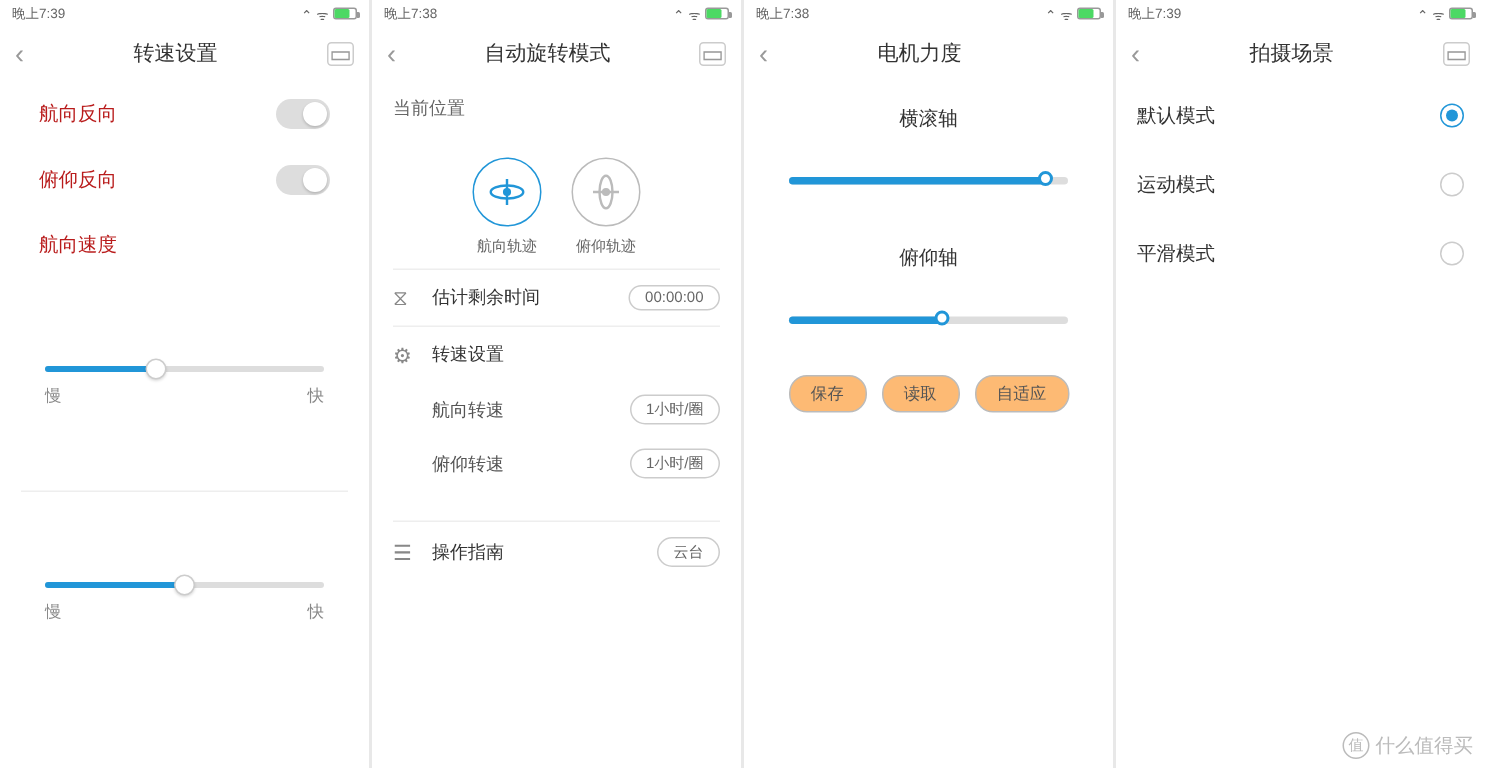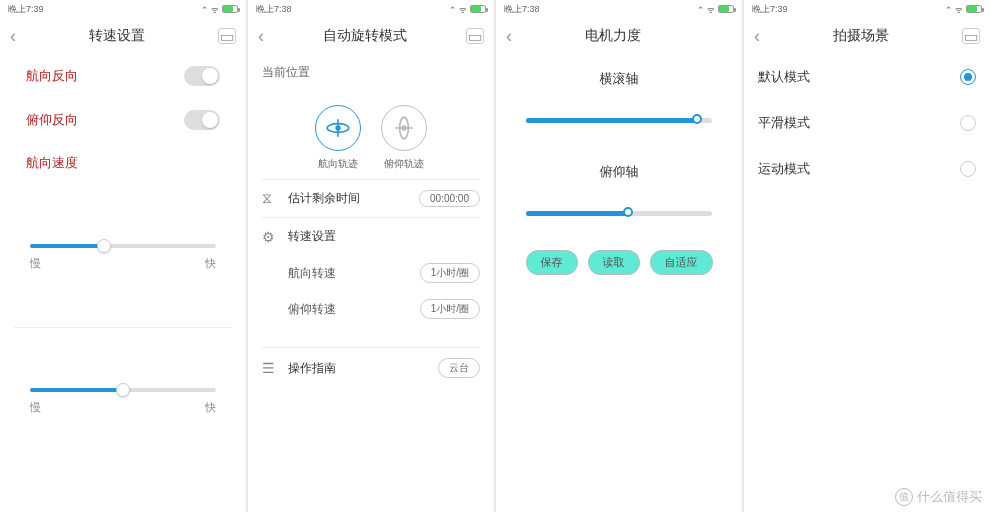--- a/index.html
+++ b/index.html
@@ -26,21 +26,21 @@
 .sliderthumb{width:14px;height:14px;background:#fff;border:1px solid #ccc;border-radius:50%;position:absolute;top:-5px;transform:translateX(-50%);box-shadow:0 1px 2px rgba(0,0,0,.15)}
 .sliderlabels{display:flex;justify-content:space-between;font-size:11px;color:#888;margin-top:8px}
 .divider{height:1px;background:#eee;margin:0 14px}
 .section-title{font-size:12px;color:#666;padding:10px 14px}
 .axis-block{text-align:center;padding:16px 30px 24px}
 .axis-title{font-size:13px;color:#333;margin-bottom:30px}
 .axis-slider{height:5px;background:#ddd;border-radius:3px;position:relative}
 .axis-fill{height:100%;background:#2196d8;border-radius:3px}
 .axis-thumb{width:10px;height:10px;background:#fff;border:2px solid #2196d8;border-radius:50%;position:absolute;top:-4.5px;transform:translateX(-50%)}
 .btnrow{display:flex;gap:10px;justify-content:center;padding:10px}
-.pill{border:1px solid #bbb;border-radius:12px;padding:4px 14px;font-size:11px;color:#555;cursor:pointer;background:#5eead4}
+.pill{border:1px solid #bbb;border-radius:12px;padding:4px 14px;font-size:11px;color:#555;cursor:pointer;background:#fdba74}
 .trajrow{display:flex;justify-content:center;gap:20px;padding:14px 0 8px}
 .traj{text-align:center}
 .traj-circle{width:46px;height:46px;border:1.5px solid #2196d8;border-radius:50%;display:flex;align-items:center;justify-content:center;margin:0 auto 6px}
 .traj-circle.off{border-color:#bbb}
 .traj-circle svg{width:26px;height:26px}
 .traj-label{font-size:10px;color:#666}
 .setrow{display:flex;align-items:center;padding:10px 14px;font-size:12px;color:#333}
 .setrow .icn{width:18px;margin-right:8px;color:#888;font-size:14px}
 .setrow .lbl{flex:1}
 .chip{border:1px solid #ccc;border-radius:10px;padding:2px 10px;font-size:10px;color:#666}
@@ -228,25 +228,25 @@
     <span class="back">‹</span>
     <span class="title">拍摄场景</span>
     <span class="action">▭</span>
   </div>
   <div class="content">
     <div class="radio-row">
       <span class="lbl">默认模式</span>
       <span class="radio on"></span>
     </div>
     <div class="radio-row">
+      <span class="lbl">运动模式</span>
+      <span class="radio"></span>
+    </div>
+    <div class="radio-row">
       <span class="lbl">平滑模式</span>
-      <span class="radio"></span>
-    </div>
-    <div class="radio-row">
-      <span class="lbl">运动模式</span>
       <span class="radio"></span>
     </div>
   </div>
   <div class="watermark">
     <span class="logo">值</span>
     <span>什么值得买</span>
   </div>
 </div>
 
 </body></html>

